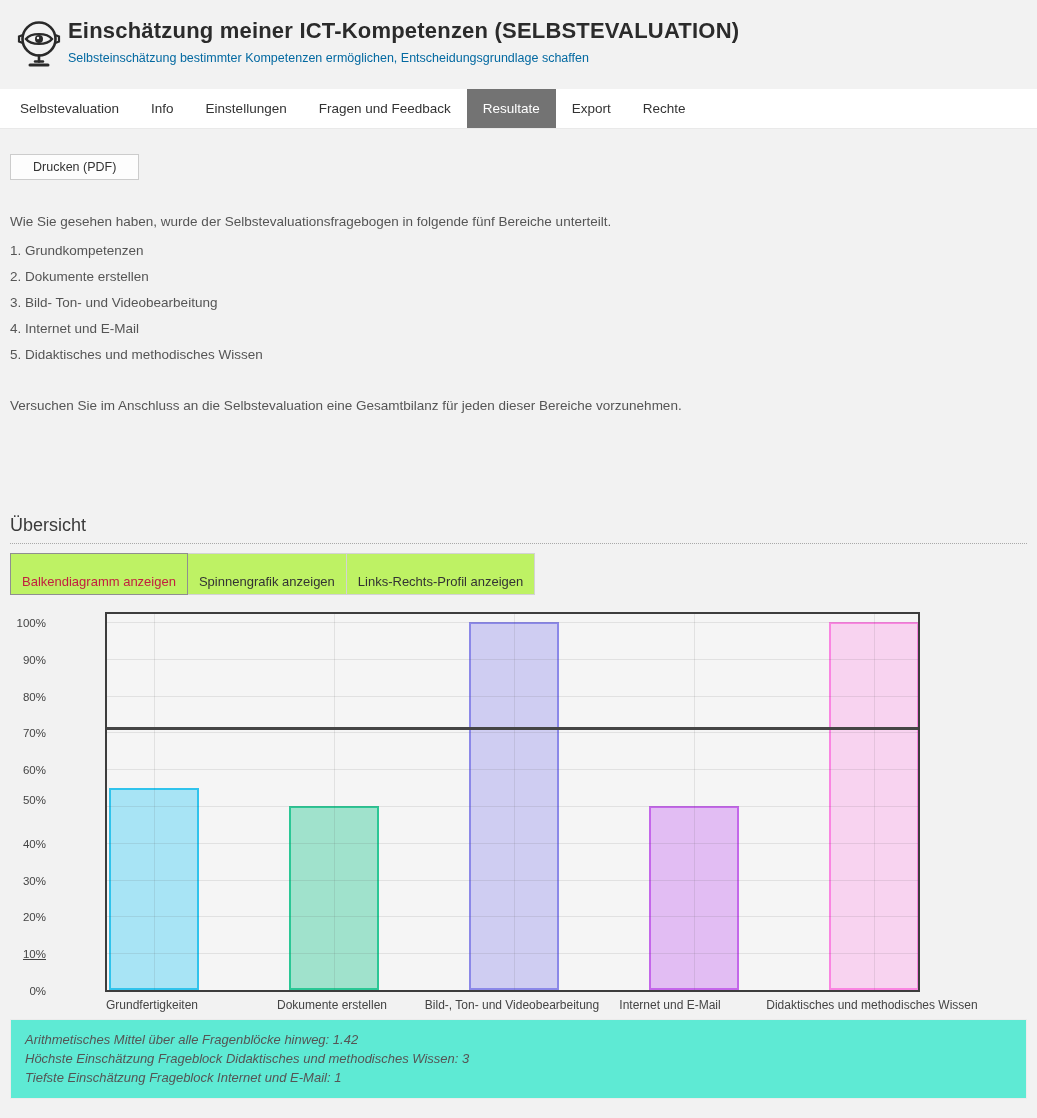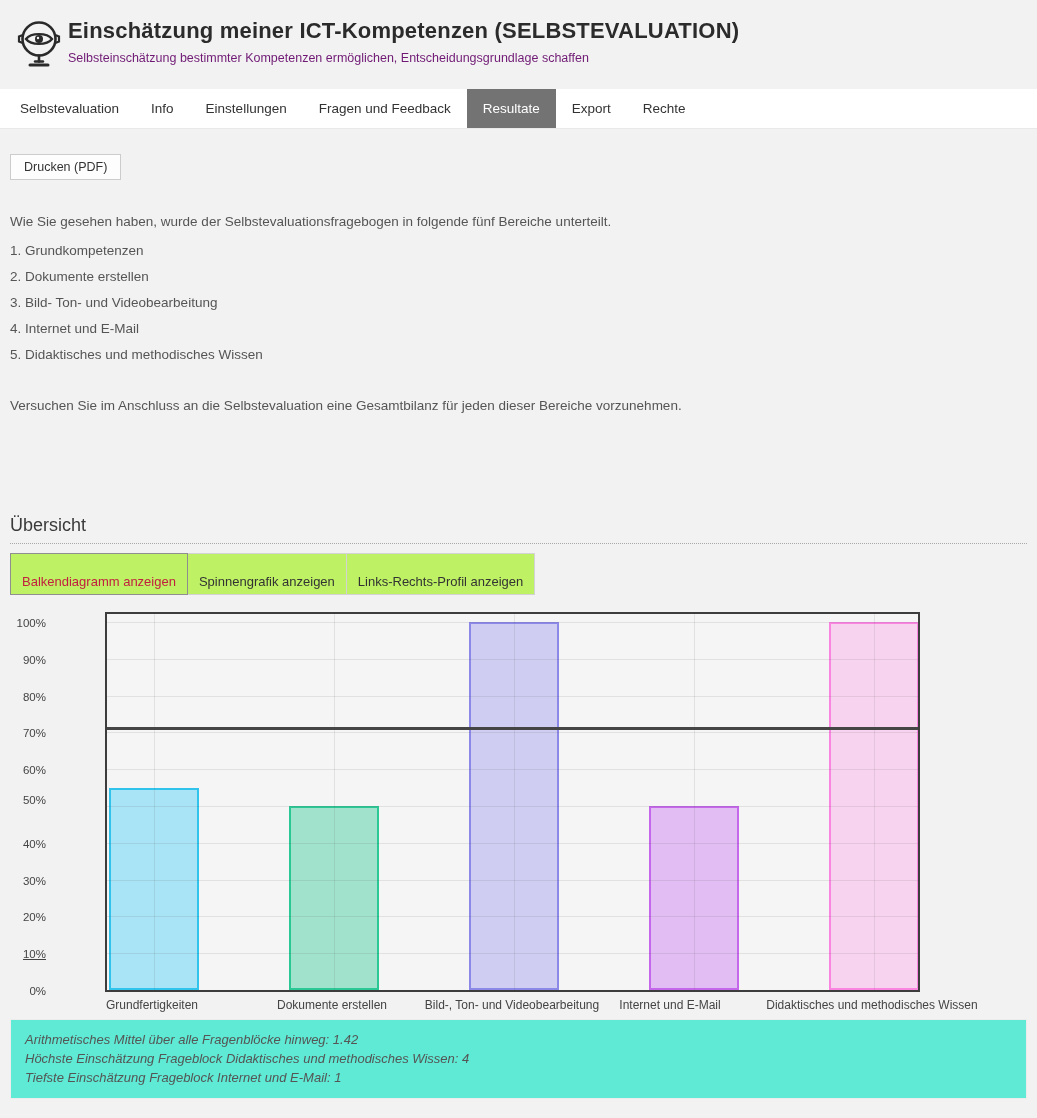--- a/index.html
+++ b/index.html
@@ -10,35 +10,35 @@
     color:#555;
     width:1037px; height:1118px;
     overflow:hidden;
     position:relative;
   }
   
   .app-header { display:flex; align-items:flex-start; padding:16px 14px 0 14px; height:89px; }
   .logo { width:50px; height:54px; flex:0 0 auto; margin-top:2px; }
   .head-text { margin-left:4px; padding-top:2px; }
   .page-title { font-size:22px; font-weight:700; color:#2b2b2b; letter-spacing:.2px; }
-  .page-subtitle { font-size:12.5px; color:#701a75; margin-top:7px; }
+  .page-subtitle { font-size:12.5px; color:#0369a1; margin-top:7px; }
   
   .main-nav { background:#fff; height:40px; display:flex; align-items:stretch; border-bottom:1px solid #e9e9e9; }
   .nav-tab {
     display:flex; align-items:center; padding:0 16px; font-size:13.5px; color:#333;
     cursor:pointer; white-space:nowrap; background:transparent; border:none;
     font-family:"Liberation Sans", sans-serif;
   }
   .nav-tab:first-child { margin-left:4px; }
   .nav-tab.active { color:#fff; }
   
   .content { padding:0 10px; }
   .print-btn {
     margin-top:25px; font-size:12.5px; color:#333; background:#fdfdfd;
-    border:1px solid #ccc; padding:5px 13px; cursor:pointer;
+    border:1px solid #ccc; padding:5px 22px; cursor:pointer;
     font-family:"Liberation Sans", sans-serif;
   }
   .intro { margin-top:34px; font-size:13.5px; color:#555; }
   .intro-lead { margin-bottom:14px; }
   .intro-line { margin-bottom:11px; line-height:15px; }
   .intro-outro { margin-top:36px; }
   
   .overview-heading {
     margin-top:102px; font-size:18px; font-weight:400; color:#3a3a3a;
     padding-bottom:7px; border-bottom:1px dotted #a9a9a9;
@@ -169,20 +169,20 @@
       </div>
       <div class="x-label" style="left: 142px;">Grundfertigkeiten</div>
       <div class="x-label" style="left: 322px;">Dokumente erstellen</div>
       <div class="x-label" style="left: 502px;">Bild-, Ton- und Videobearbeitung</div>
       <div class="x-label" style="left: 660px;">Internet und E-Mail</div>
       <div class="x-label" style="left: 862px;">Didaktisches und methodisches Wissen</div>
     </div>
 
   <div class="stats-box" id="stats-box">
       <div class="stats-line">Arithmetisches Mittel über alle Fragenblöcke hinweg: 1.42</div>
-      <div class="stats-line">Höchste Einschätzung Frageblock Didaktisches und methodisches Wissen: 4</div>
+      <div class="stats-line">Höchste Einschätzung Frageblock Didaktisches und methodisches Wissen: 3</div>
       <div class="stats-line">Tiefste Einschätzung Frageblock Internet und E-Mail: 1</div>
     </div>
 
   <h3 class="feedback-heading">Gesamtfeedback 51-100%</h3>
   
 
 </div>
 
 </body></html>

